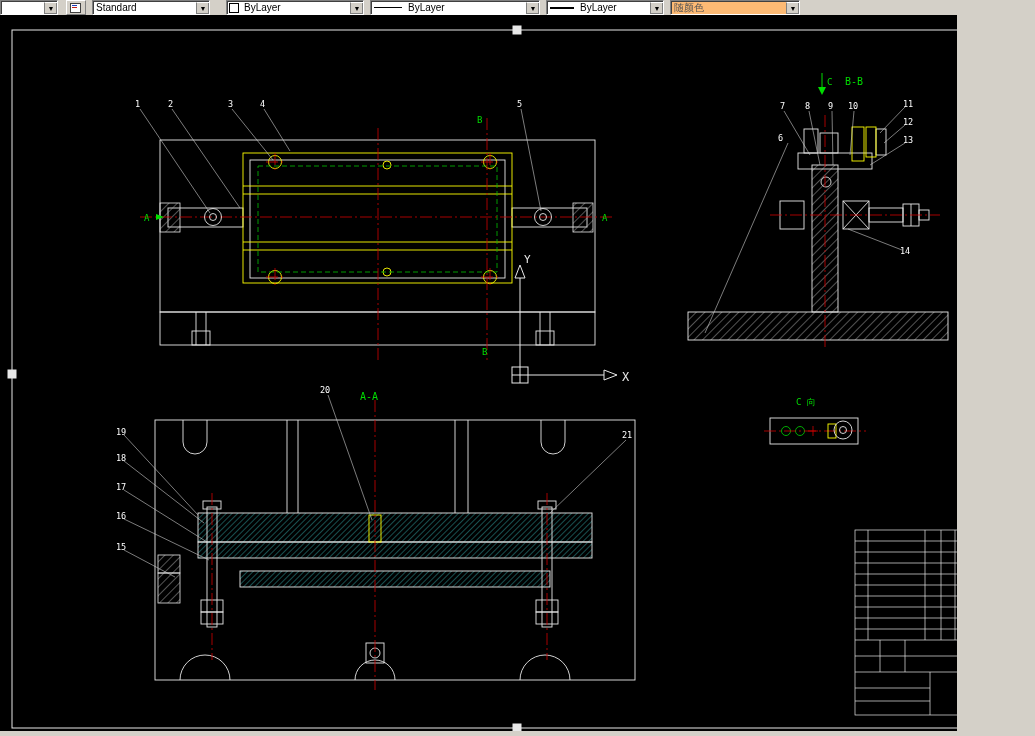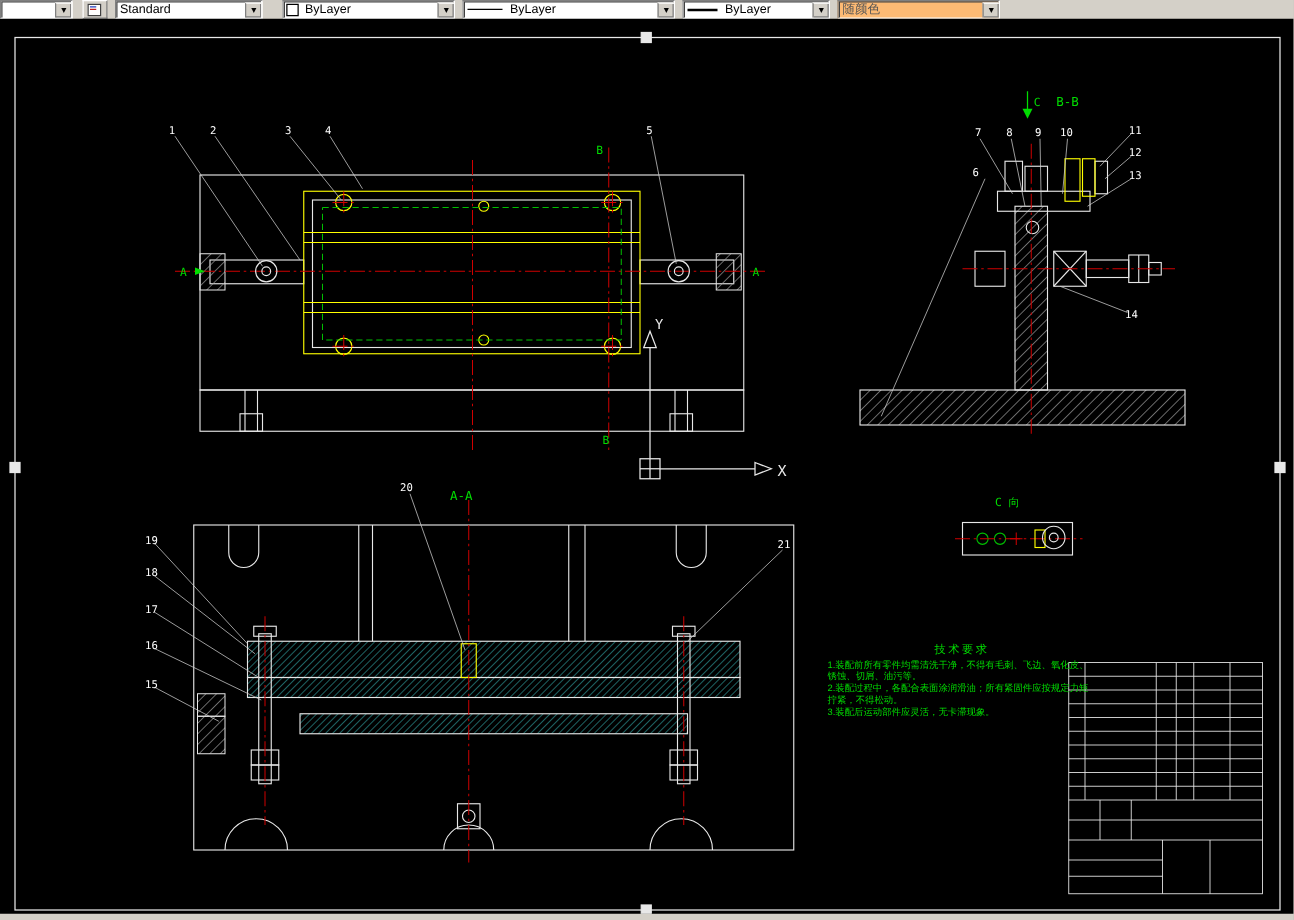--- a/index.html
+++ b/index.html
@@ -1,16 +1,16 @@
 <!DOCTYPE html>
 <html><head>
 <meta charset="utf-8">
 <style>
   html,body{margin:0;padding:0;background:#d4d0c8;font-family:"Liberation Sans",sans-serif;}
-  #app{position:relative;width:1035px;height:736px;background:#d4d0c8;overflow:hidden;}
+  #app{position:relative;width:957px;height:736px;background:#d4d0c8;overflow:hidden;}
   
   #toolbar{position:absolute;left:0;top:0;width:1035px;height:15px;background:#d4d0c8;display:flex;align-items:center;}
   .combo{display:flex;align-items:center;height:13px;background:#fff;
          border-top:1px solid #808080;border-left:1px solid #808080;
          border-bottom:1px solid #fff;border-right:1px solid #fff;
          box-shadow:inset 1px 1px 0 #404040;margin-right:6px;}
   .combo .field{flex:1;font-size:10px;line-height:11px;padding:0 3px;color:#000;white-space:nowrap;overflow:hidden;}
   .combo .arrow{width:12px;height:11px;background:#d4d0c8;border-left:1px solid #808080;
         border-top:1px solid #fff;box-shadow:inset -1px -1px 0 #808080;
         font-size:7px;line-height:11px;text-align:center;color:#000;}
@@ -323,21 +323,15 @@
       <line x1="855" y1="673" x2="930" y2="673"></line>
           <line x1="855" y1="686" x2="930" y2="686"></line>
       <line x1="880" y1="625" x2="880" y2="657"></line>
           <line x1="905" y1="625" x2="905" y2="657"></line>
       <line x1="930" y1="657" x2="930" y2="700"></line>
           <line x1="968" y1="657" x2="968" y2="700"></line>
     </g>
   </svg>
 
   
-  <div id="techreq">
-    <div class="t">技术要求</div>
-    <div>1.装配前所有零件均需清洗干净，不得有毛刺、飞边、氧化皮、锈蚀、切屑、油污等。</div>
-    <div>2.装配过程中，各配合表面涂润滑油；所有紧固件应按规定力矩拧紧，不得松动。</div>
-    <div>3.装配后运动部件应灵活，无卡滞现象。</div>
   </div>
-  </div>
 
 </div>
 
 </body></html>

